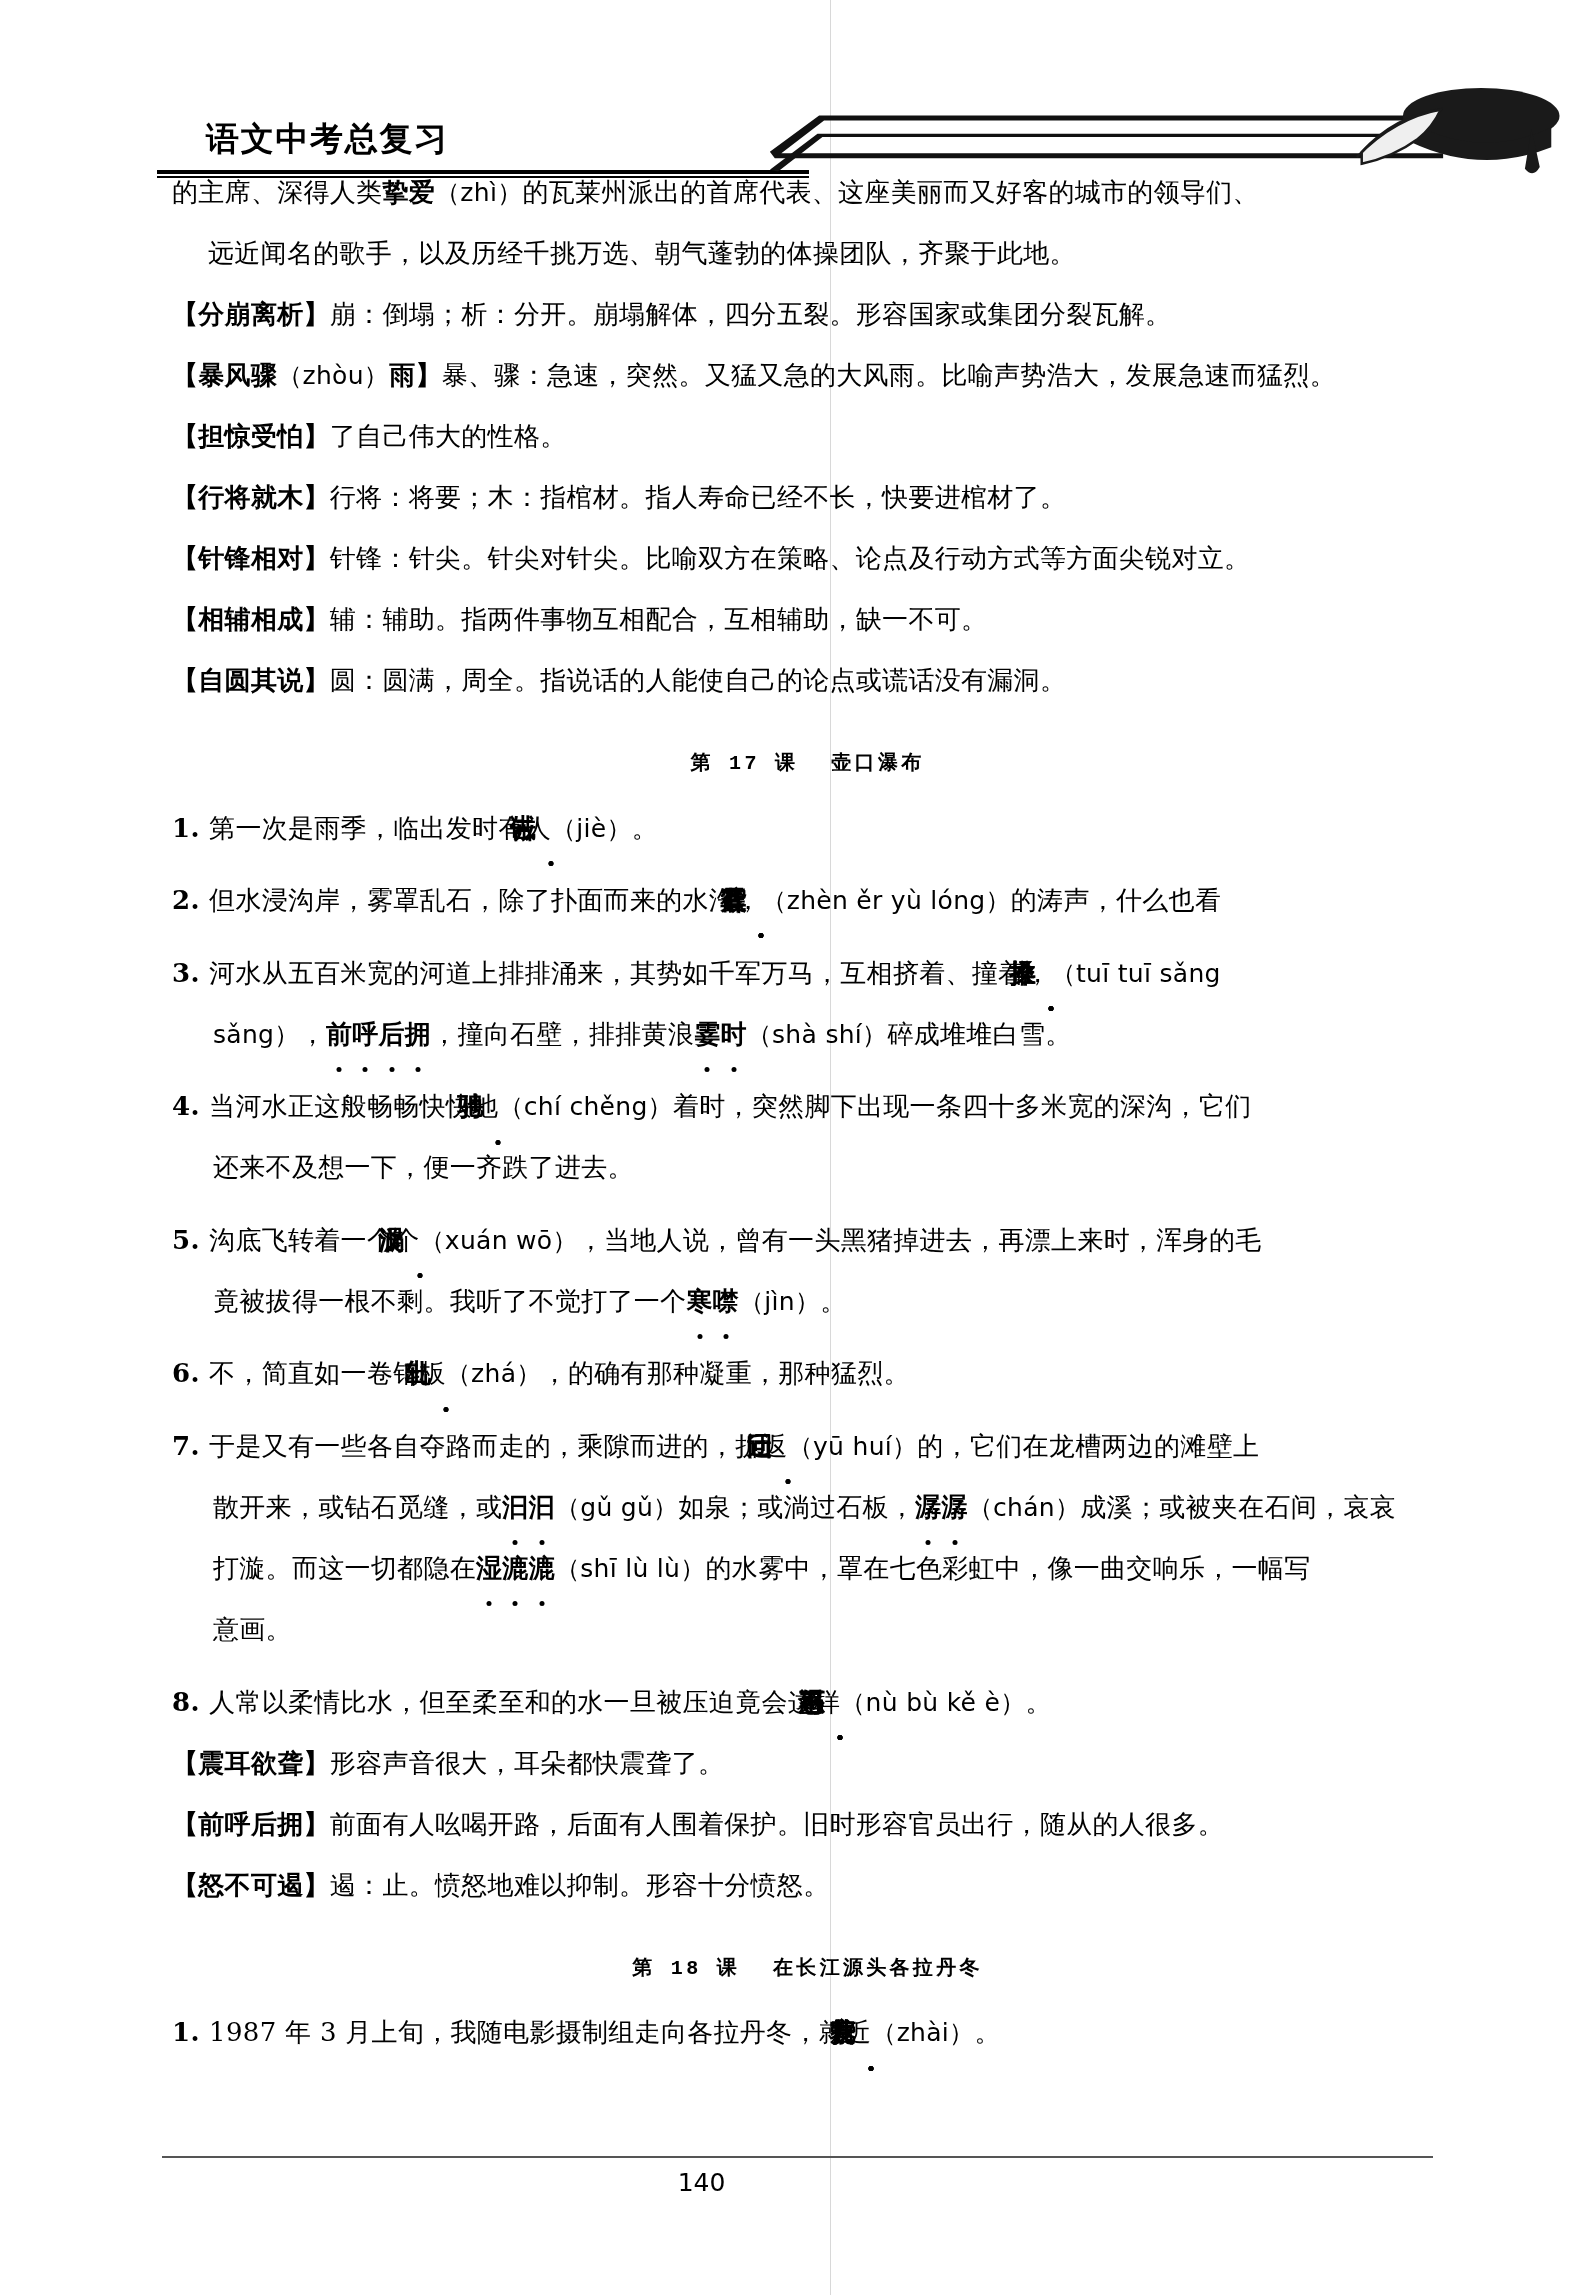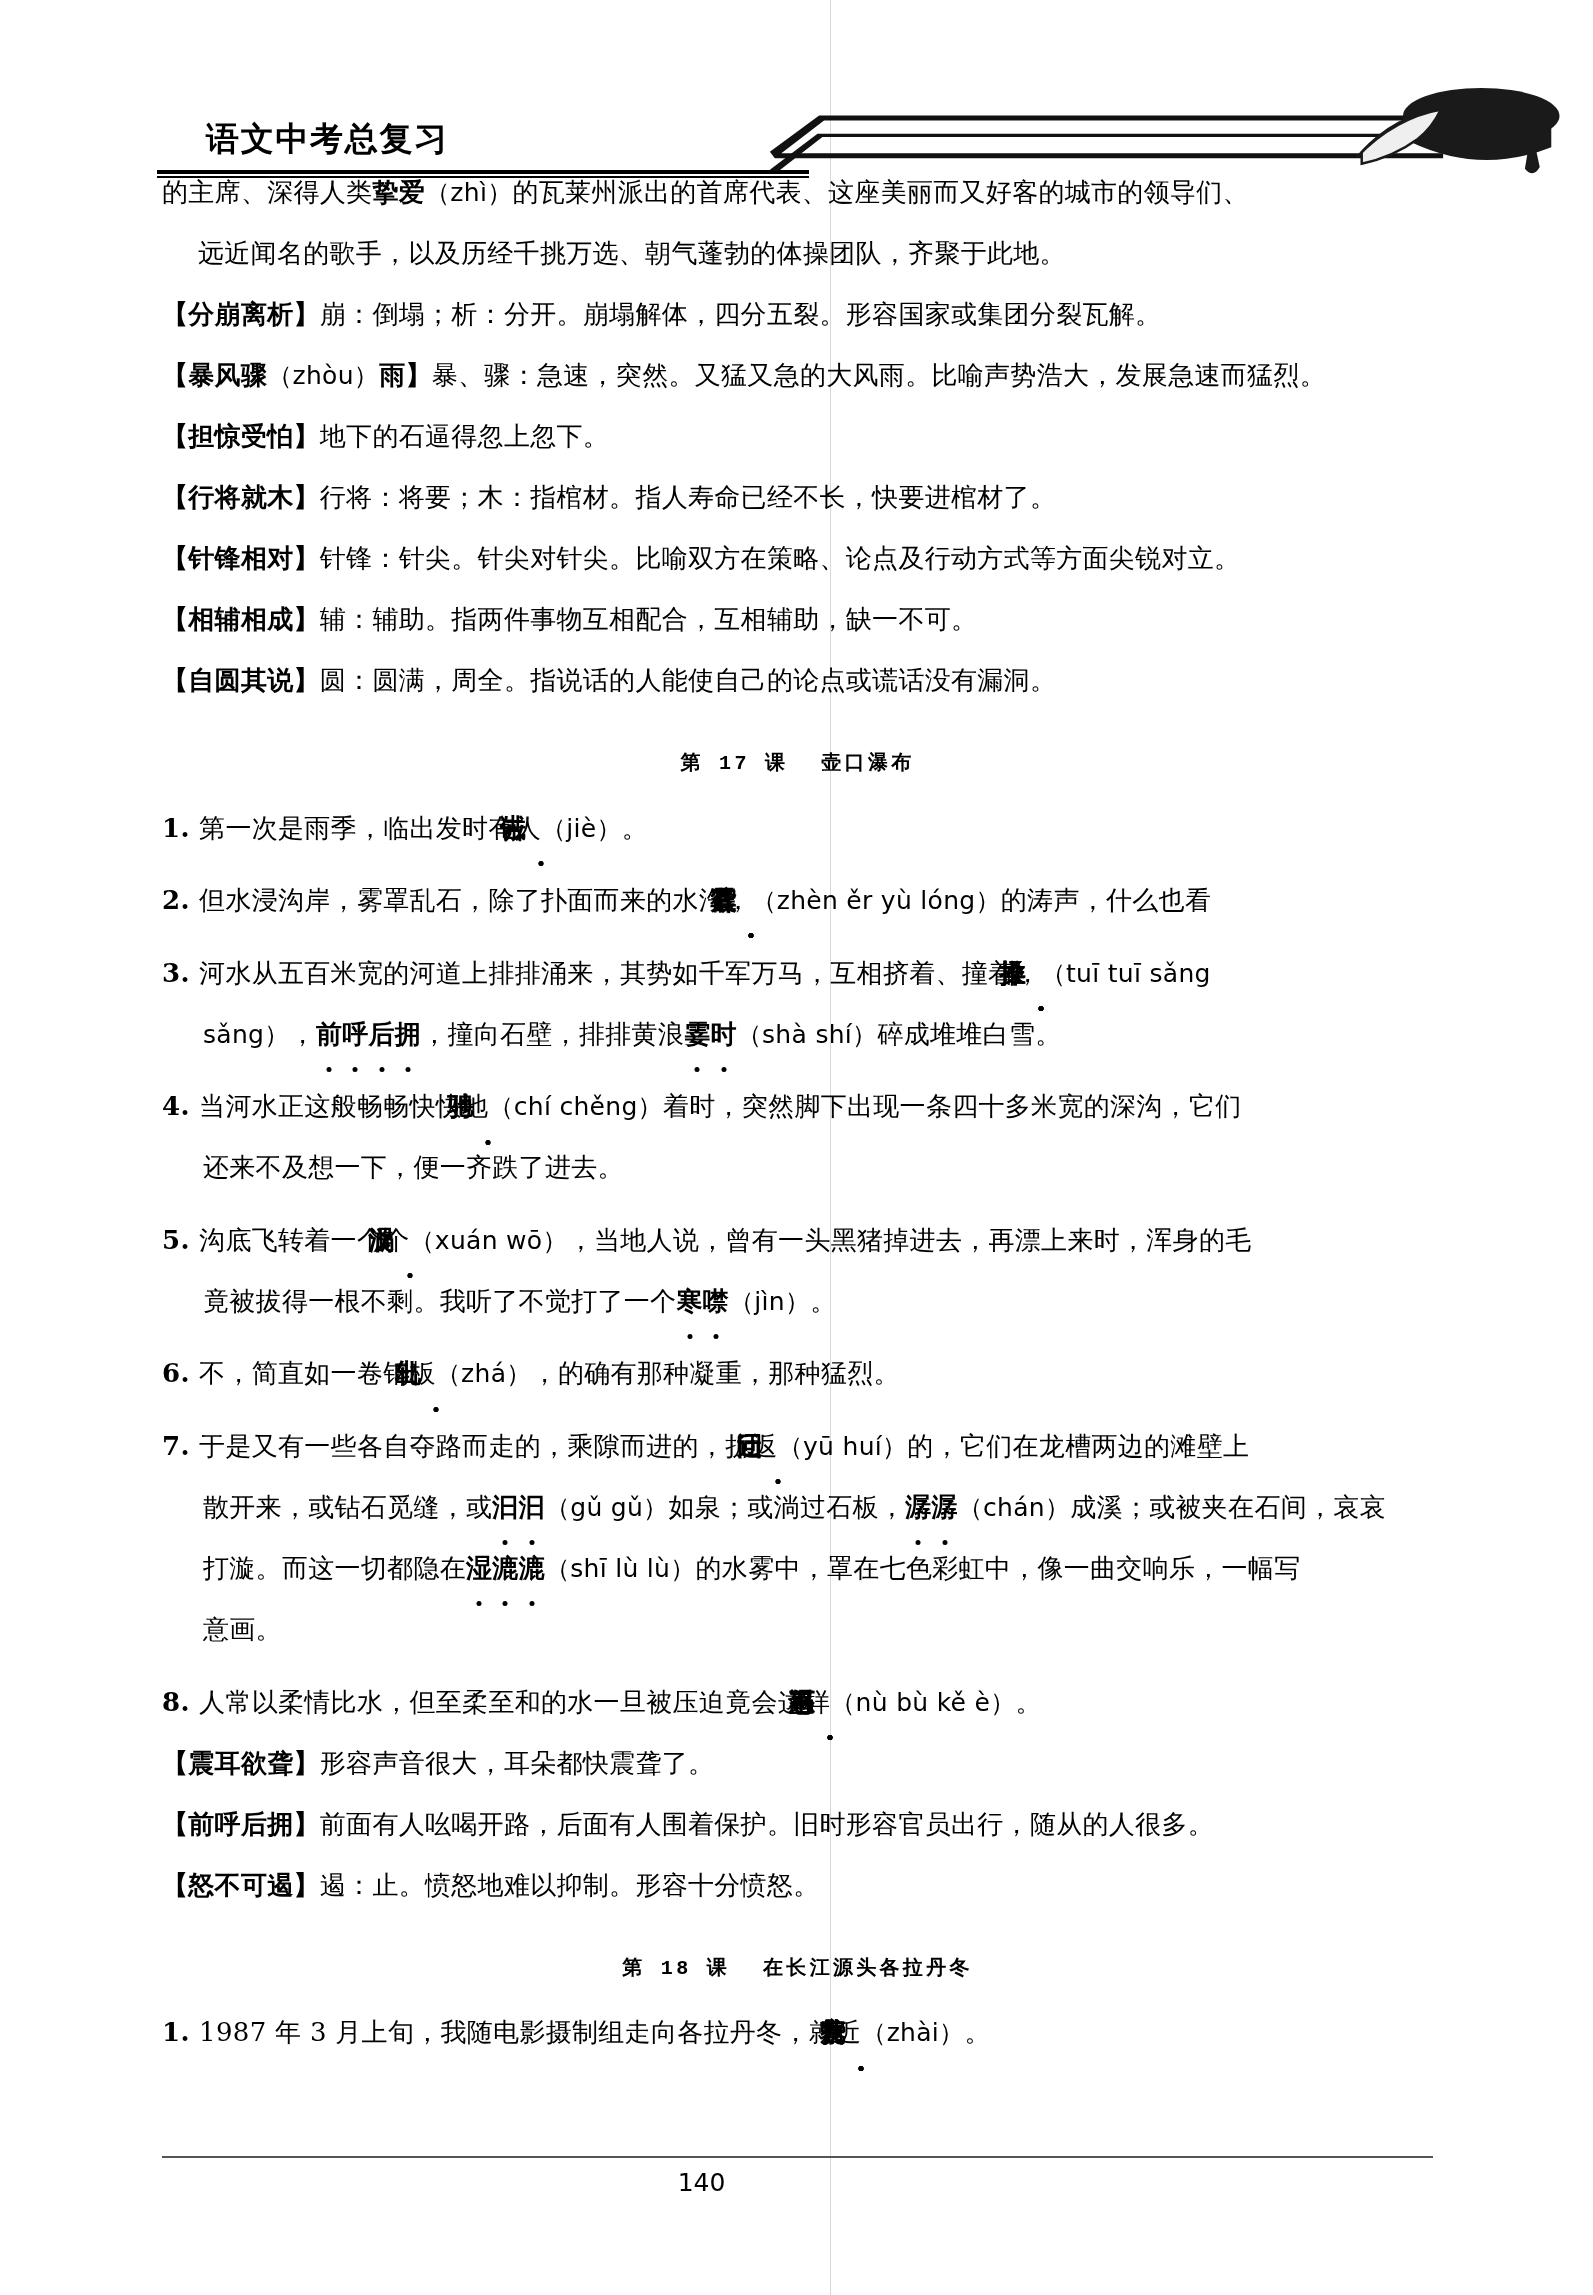--- a/index.html
+++ b/index.html
@@ -65,21 +65,21 @@
     left:830px;
     top:0;
     width:0.8px;
     height:2295px;
     background:#d8d8d8;
   }
 
   
   .content {
     position:absolute;
-    left:162px;
+    left:172px;
     top:162px;
     width:1271px;
   }
   p.line {
     margin:0 0 0 0;
     font-size:26px;
     line-height:61px;
     text-align:justify;
     letter-spacing:0.3px;
   }
@@ -186,21 +186,21 @@
     <p class="line" style="padding-left:36px">远近闻名的歌手，以及历经千挑万选、朝气蓬勃的体操团队，齐聚于此地。</p>
 
     <div>
       <p class="line hang">
         <span class="brack">【分崩离析】</span><span>崩：倒塌；析：分开。崩塌解体，四分五裂。形容国家或集团分裂瓦解。</span>
       </p>
       <p class="line hang">
         <span class="brack">【暴风骤</span><span class="py">（zhòu）</span><span class="brack">雨】</span><span>暴、骤：急速，突然。又猛又急的大风雨。比喻声势浩大，发展急速而猛烈。</span>
       </p>
       <p class="line hang">
-        <span class="brack">【担惊受怕】</span><span>地下的石逼得忽上忽下。</span>
+        <span class="brack">【担惊受怕】</span><span>了自己伟大的性格。</span>
       </p>
       <p class="line hang">
         <span class="brack">【行将就木】</span><span>行将：将要；木：指棺材。指人寿命已经不长，快要进棺材了。</span>
       </p>
       <p class="line hang">
         <span class="brack">【针锋相对】</span><span>针锋：针尖。针尖对针尖。比喻双方在策略、论点及行动方式等方面尖锐对立。</span>
       </p>
       <p class="line hang">
         <span class="brack">【相辅相成】</span><span>辅：辅助。指两件事物互相配合，互相辅助，缺一不可。</span>
       </p>

